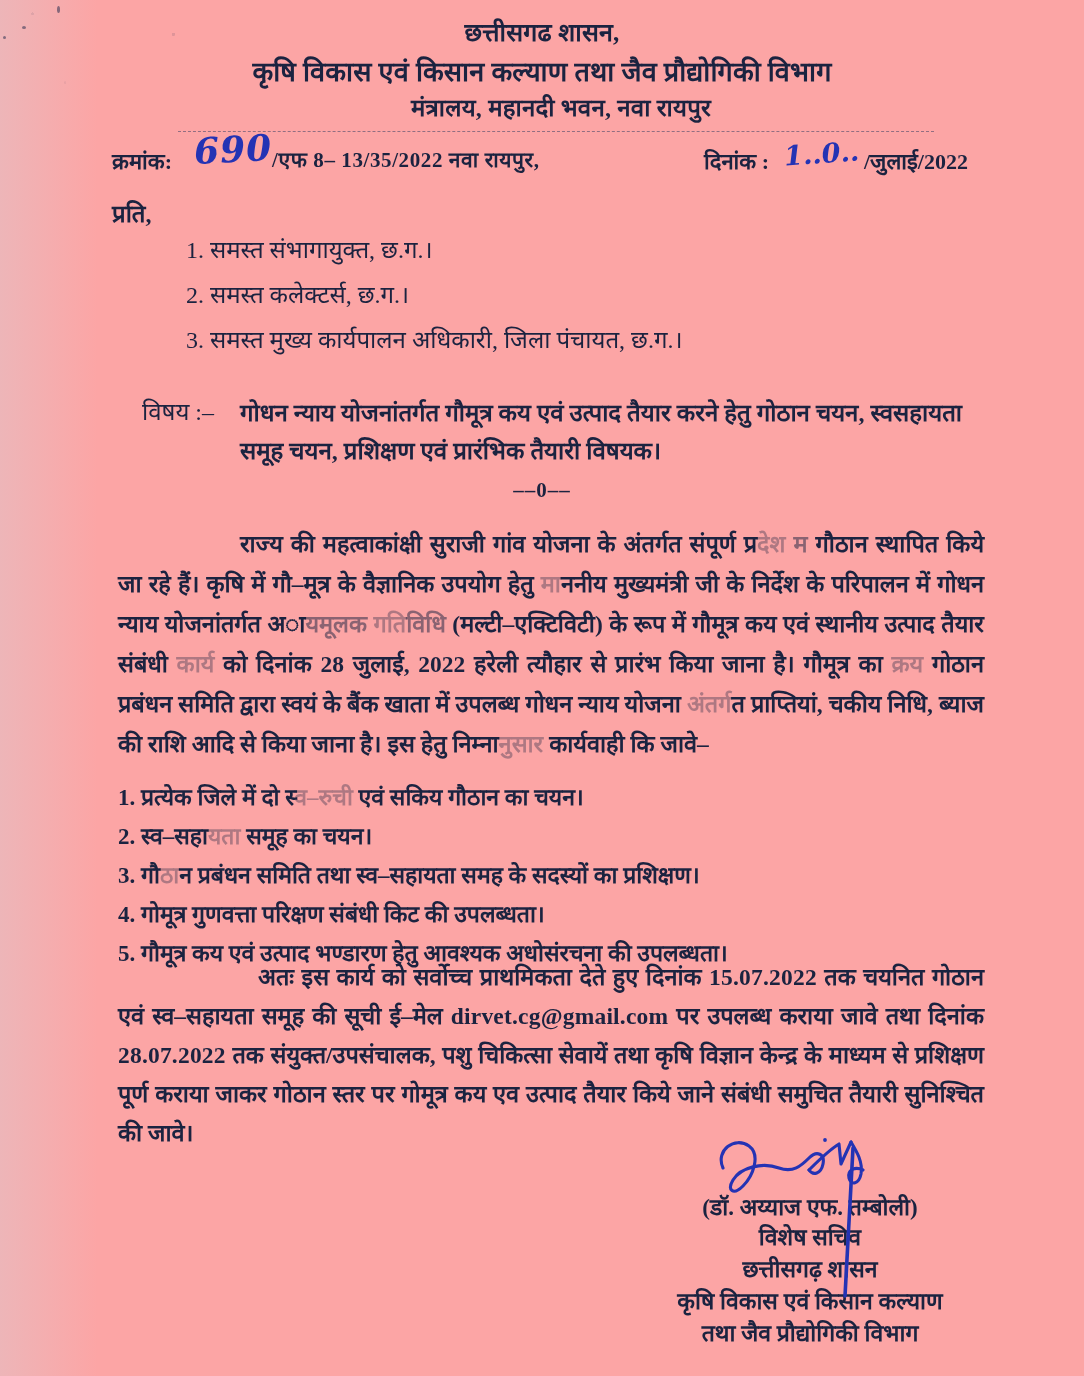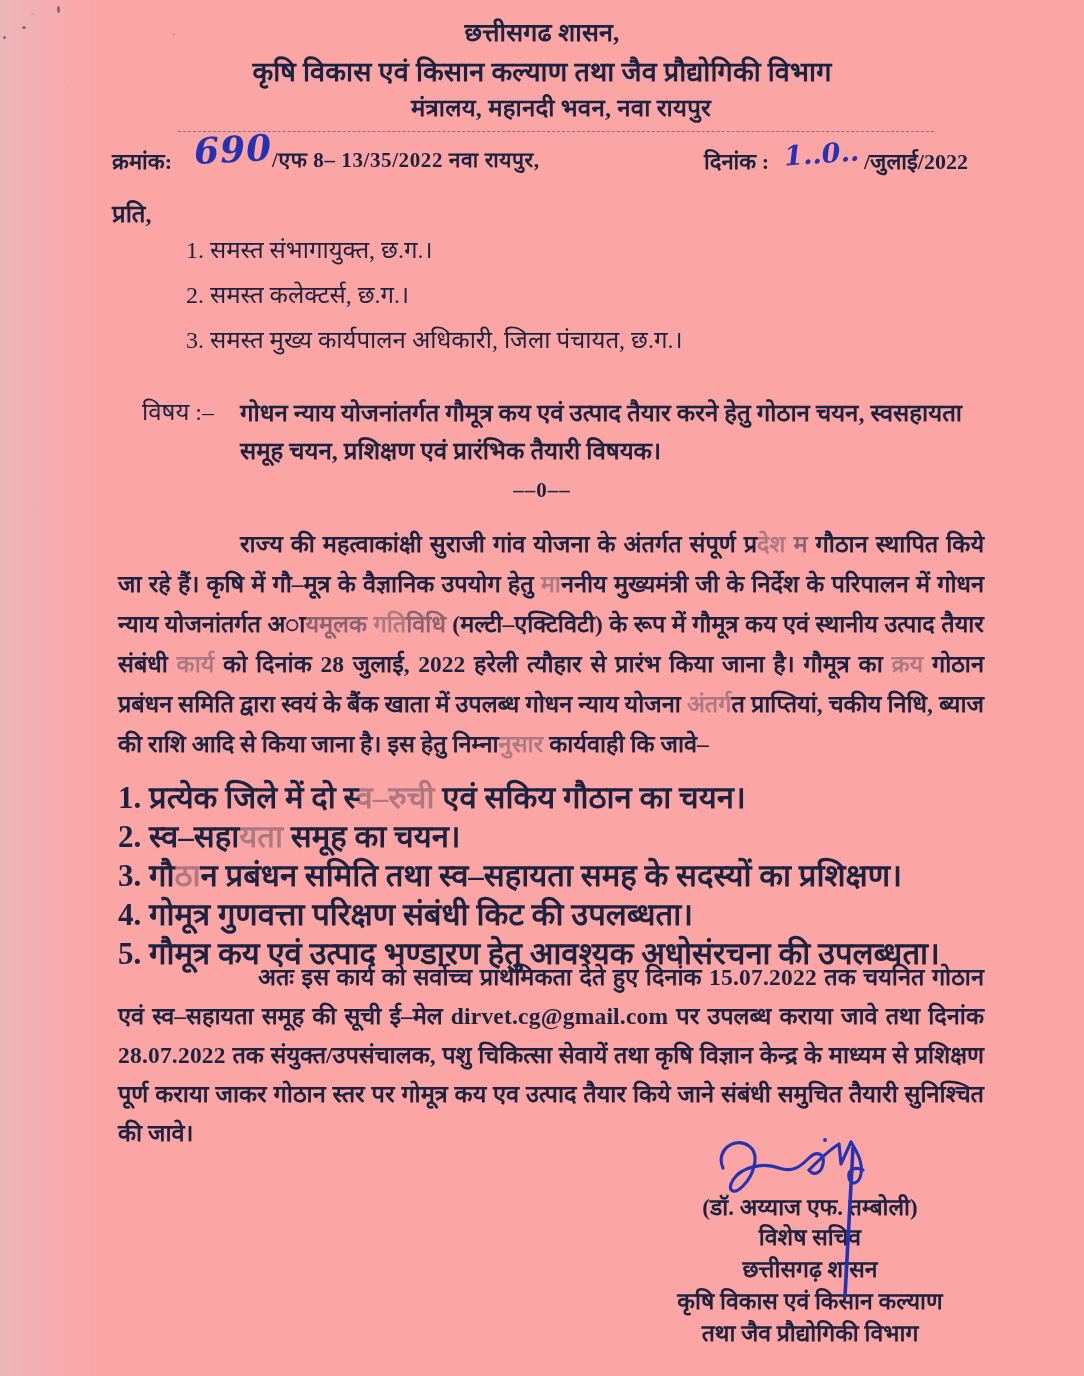--- a/index.html
+++ b/index.html
@@ -113,21 +113,21 @@
   .body b { font-weight: 800; }
   
   .fade   { opacity:.34; filter: blur(.7px); margin-top: 40px; }
   .fade2  { opacity:.50; filter: blur(.45px); }
 
   .list {
     position: absolute;
     left: 118px;
     top: 778px;
     width: 866px;
-    font-size: 31px;
+    font-size: 23px;
     line-height: 39px;
     font-weight: 600;
   }
   .list div { white-space: nowrap; }
 
   .body2 {
     position: absolute;
     left: 118px;
     top: 958px;
     width: 866px;

